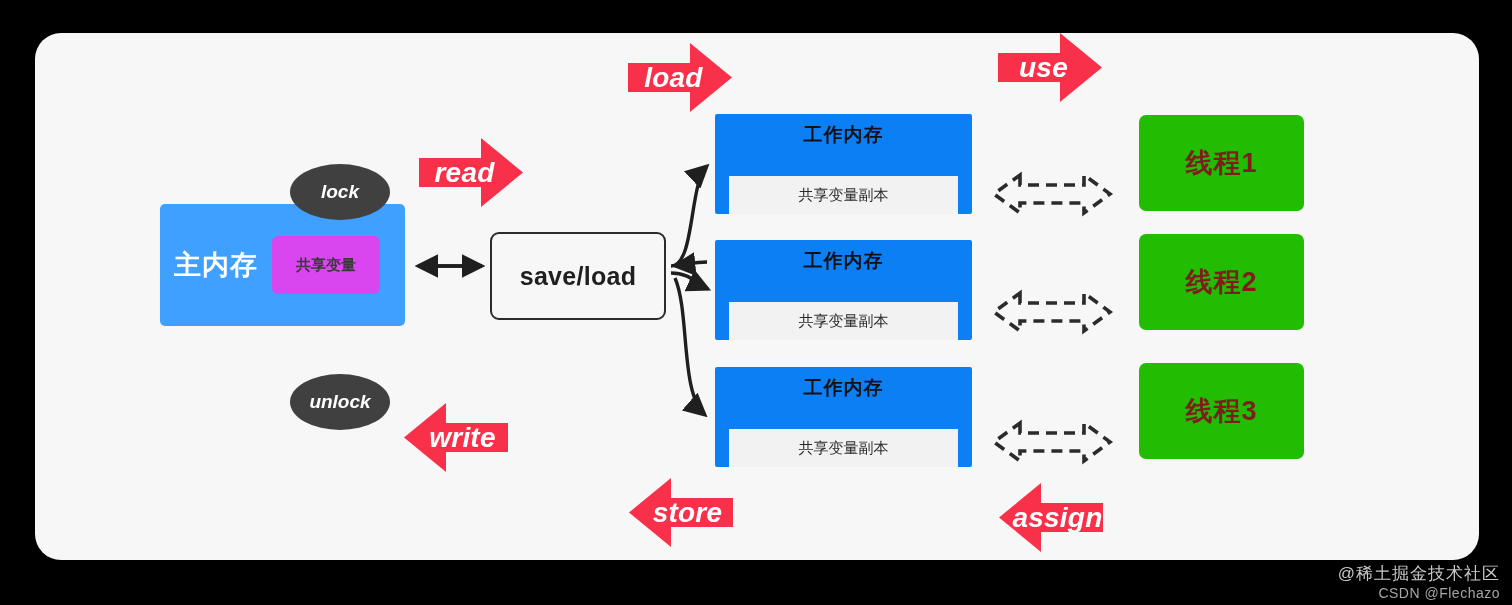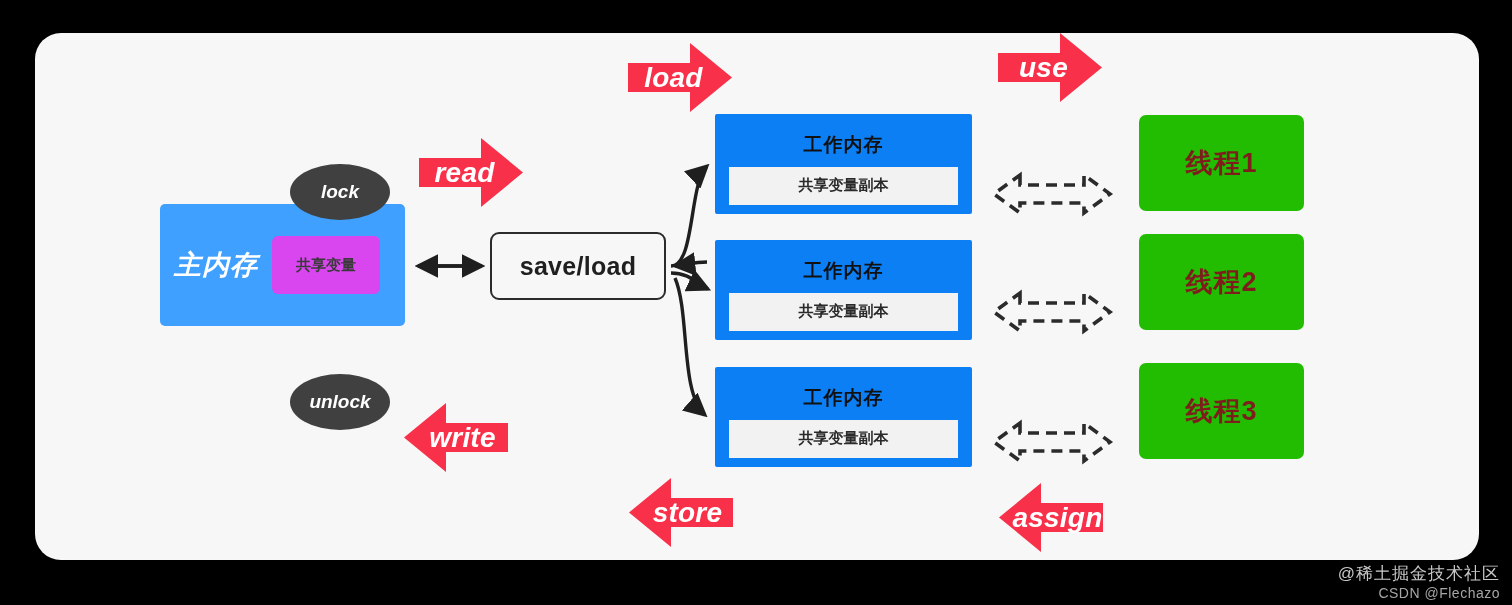--- a/index.html
+++ b/index.html
@@ -44,38 +44,37 @@
     display: flex;
     align-items: center;
     padding-left: 14px;
   }
   #main-memory-label {
     color: #ffffff;
     font-size: 27px;
     font-weight: 700;
     letter-spacing: 1px;
     white-space: nowrap;
-    font-style: italic;
   }
   #shared-variable-box {
     margin-left: 14px;
     background: #d946ef;
     border-radius: 6px;
     width: 108px; height: 58px;
     display: flex; align-items: center; justify-content: center;
     color: #3a3a3a;
     font-size: 15px;
     font-weight: 700;
     white-space: nowrap;
   }
 
   
   #saveload-box {
     left: 455px; top: 199px;
-    width: 176px; height: 68px;
+    width: 176px; height: 88px;
     background: #f7f7f7;
     border: 2.5px solid #2b2b2b;
     border-radius: 9px;
     display: flex; align-items: center; justify-content: center;
   }
   #saveload-label {
     font-size: 25px;
     font-weight: 700;
     color: #1f1f1f;
     letter-spacing: 0.3px;
@@ -83,38 +82,38 @@
 
   
   .working-memory {
     left: 680px;
     width: 257px; height: 100px;
     background: #0d7ff5;
     border-radius: 2px;
     display: flex;
     flex-direction: column;
     align-items: center;
-    justify-content: center;
+    justify-content: space-between;
     padding-top: 8px;
   }
   .wm-title {
     color: #111111;
     font-size: 19px;
     font-weight: 700;
     letter-spacing: 1px;
     white-space: nowrap;
   }
   .wm-copy {
     margin-top: 9px;
     width: 229px; height: 38px;
     background: #f2f2f2;
     display: flex; align-items: center; justify-content: center;
     color: #2a2a2a;
     font-size: 15px;
-    font-weight: 700;
+    font-weight: 400;
     white-space: nowrap;
   }
   #wm-0 { top: 81px; }
   #wm-1 { top: 207px; }
   #wm-2 { top: 334px; }
 
   
   .thread-box {
     left: 1104px;
     width: 165px; height: 96px;

